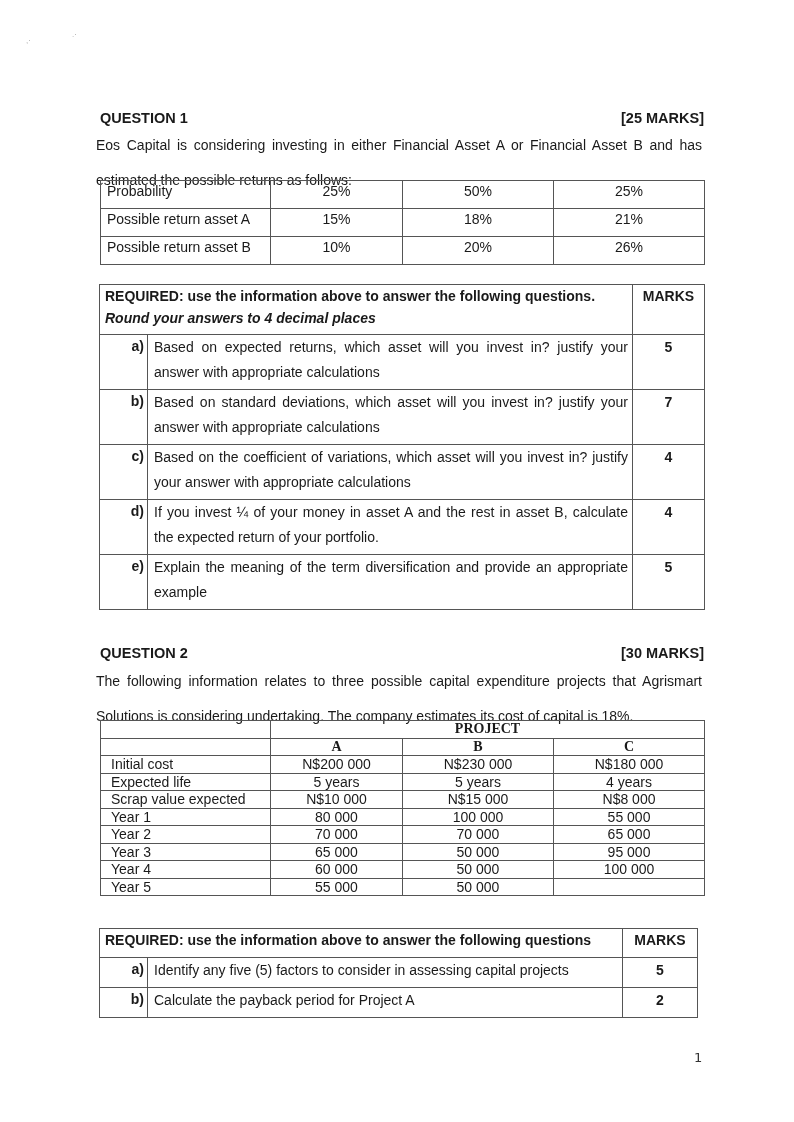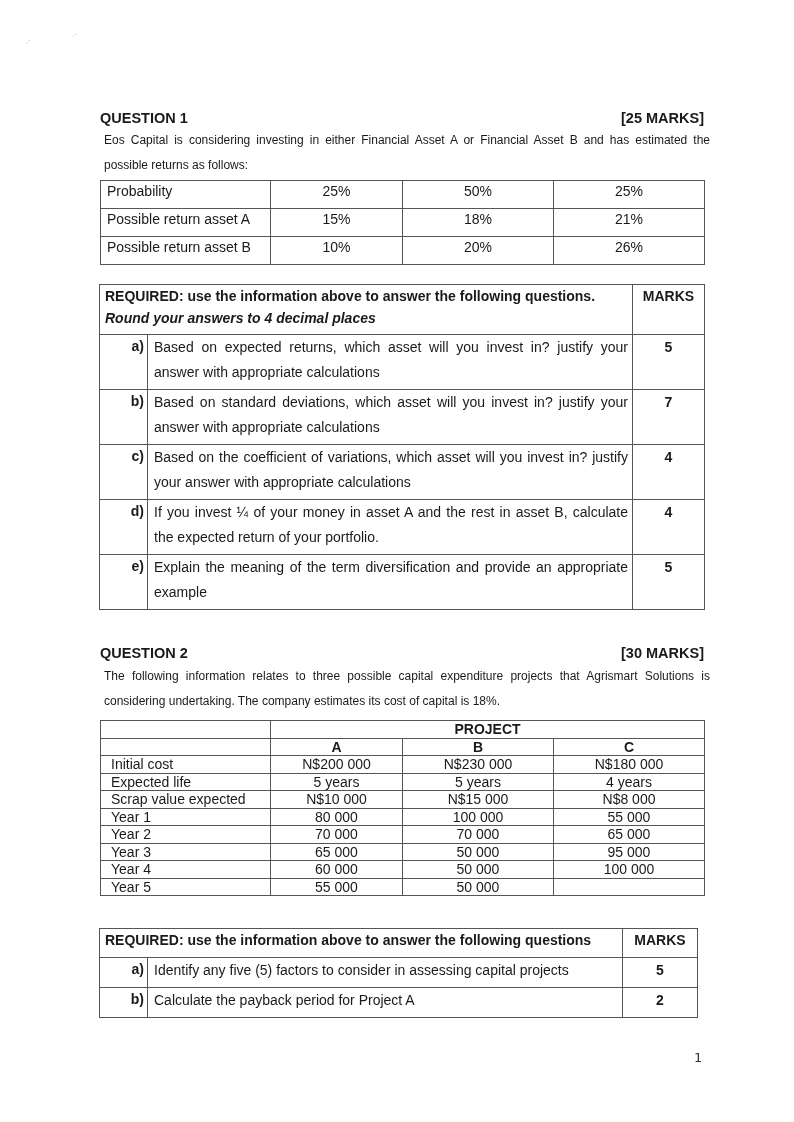--- a/index.html
+++ b/index.html
@@ -22,24 +22,24 @@
       position: absolute;
       left: 100px;
       width: 604px;
       font-weight: bold;
       font-size: 14.5px;
       display: flex;
       justify-content: space-between;
     }
     .q-intro {
       position: absolute;
-      left: 104px;
+      left: 96px;
       width: 606px;
-      font-size: 12px;
-      line-height: 25px;
+      font-size: 14px;
+      line-height: 35px;
       text-align: justify;
     }
 
     table {
       position: absolute;
       border-collapse: collapse;
       table-layout: fixed;
       font-family: "Liberation Sans", sans-serif;
     }
     td, th {
@@ -66,21 +66,21 @@
     .italic { font-style: italic; font-weight: bold; }
 
     #req1-table { left: 99px; top: 284px; width: 605px; }
     #req1-table .row-q td { height: 50px; }
 
     
     #projects-table { left: 100px; top: 720px; width: 604px; font-size: 14px; }
     #projects-table td { height: 16.5px; line-height: 16px; }
     #projects-table td.pl { padding-left: 10px; }
     #projects-table td.pv { text-align: center; }
-    #projects-table td.ph { text-align: center; font-weight: bold; }
+    #projects-table td.ph { text-align: center; font-weight: bold; font-family: Liberation Serif, serif; }
 
     #req2-table { left: 99px; top: 928px; width: 598px; padding-left: 20px; }
     #req2-table td { height: 25px; }
 
     .page-number {
       position: absolute;
       left: 694px;
       top: 1050px;
       font-family: "DejaVu Sans", sans-serif;
       font-size: 13px;

